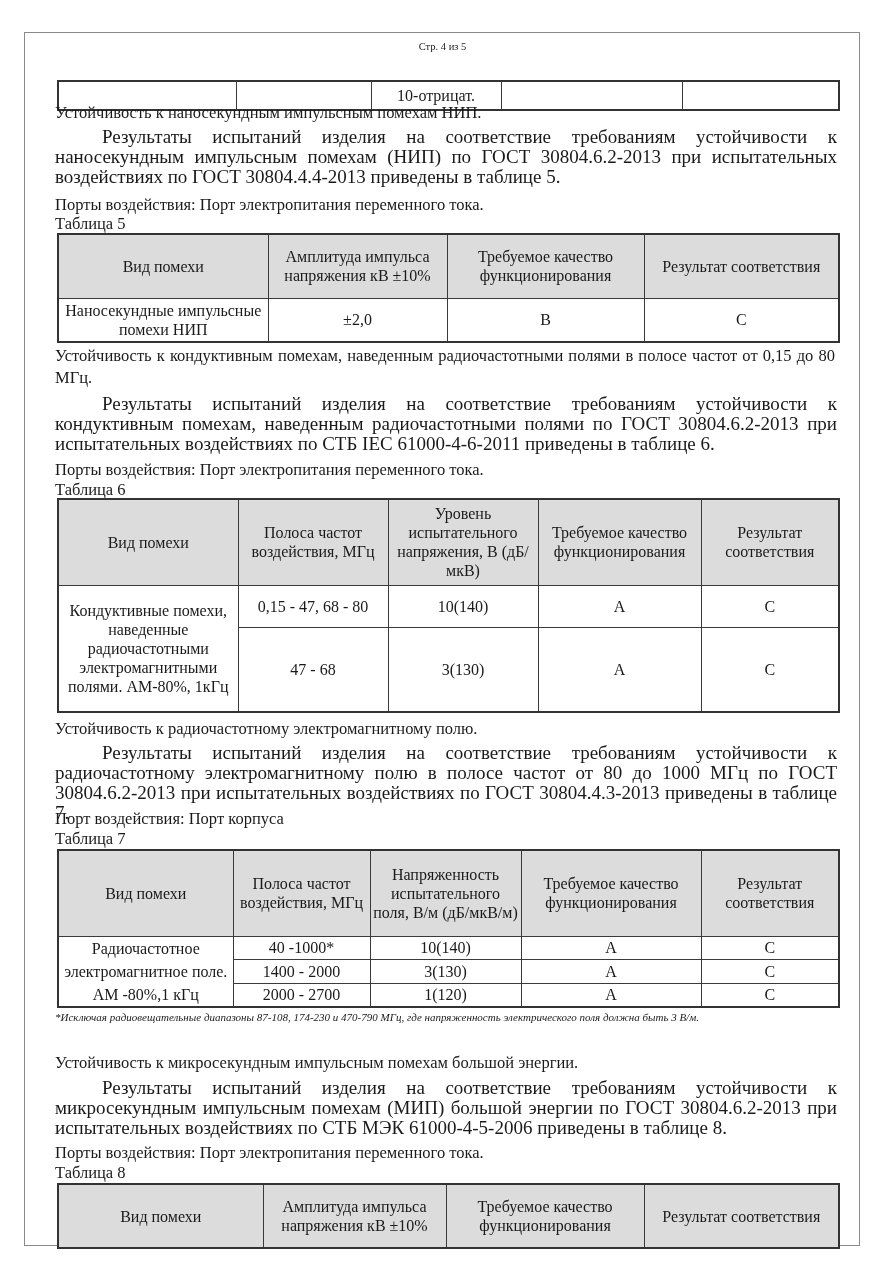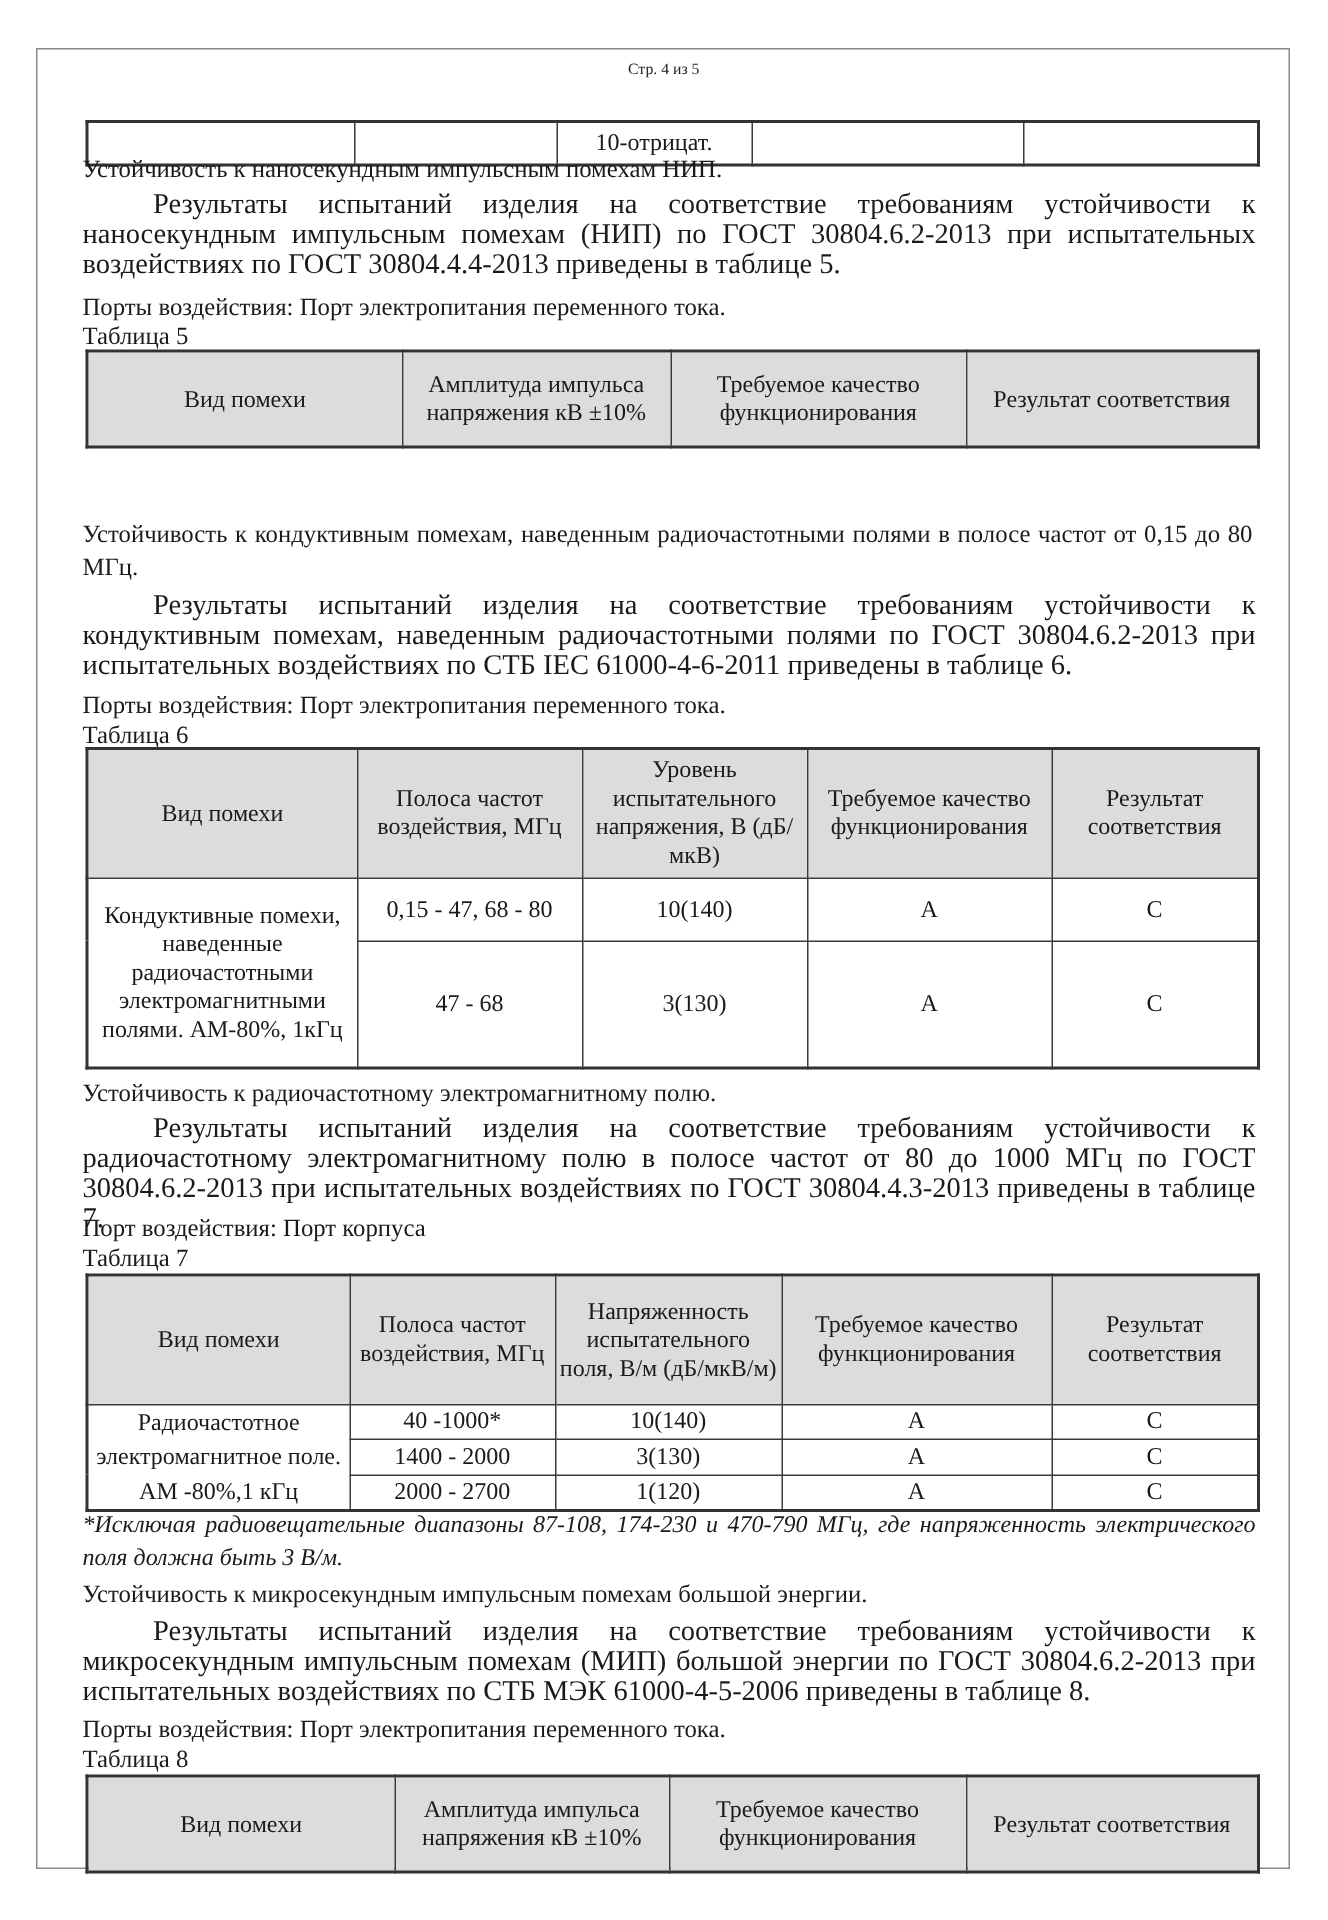--- a/index.html
+++ b/index.html
@@ -29,21 +29,21 @@
   .h {
     position:absolute; left:55px; font-weight:normal; font-size:16.5px; line-height:22px;
     width:780px;
   }
   .p {
     position:absolute; left:55px; width:782px; font-size:19px; line-height:20px;
     text-align:justify;
   }
   .p .indent { display:inline-block; width:47px; }
   .line { position:absolute; left:55px; font-size:16.5px; line-height:20px; white-space:nowrap; }
-  .note { position:absolute; left:55px; width:782px; font-size:16px; line-height:22px; font-style:italic; text-align:justify; }
+  .note { position:absolute; left:55px; width:782px; font-size:11px; line-height:22px; font-style:italic; text-align:justify; }
 </style>
 </head>
 <body>
 
 <div class="page-frame"></div>
 
 <div class="page-num">Стр. 4 из 5</div>
 
 <table class="t" style="top:80px; width:781px;">
   <colgroup>
@@ -75,20 +75,26 @@
       <col style="width:179px">
       <col style="width:197px">
       <col style="width:195px">
     </colgroup>
   <tbody>
       <tr style="height:64px">
     <th>Вид помехи</th>
     <th>Амплитуда импульса напряжения кВ ±10%</th>
     <th>Требуемое качество функционирования</th>
     <th>Результат соответствия</th>
+  </tr>
+  <tr style="height:44px">
+    <td>Наносекундные импульсные помехи НИП</td>
+    <td>±2,0</td>
+    <td>B</td>
+    <td>C</td>
   </tr>
 </tbody>
   </table>
 
 <div class="h" style="top:345px; text-align:justify;">Устойчивость к кондуктивным помехам, наведенным радиочастотными полями в полосе частот от 0,15 до 80 МГц.</div>
 <div class="p" style="top:394px;"><span class="indent"></span><span>Результаты испытаний изделия на соответствие требованиям устойчивости к кондуктивным помехам, наведенным радиочастотными полями по ГОСТ 30804.6.2-2013 при испытательных воздействиях по СТБ IEC 61000-4-6-2011 приведены в таблице 6.</span></div>
 <div class="line" style="top:460px;">Порты воздействия: Порт электропитания переменного тока.</div>
 <div class="line" style="top:480px;">Таблица 6</div>
 
 <table class="t" style="top:498px; width:781px;">

